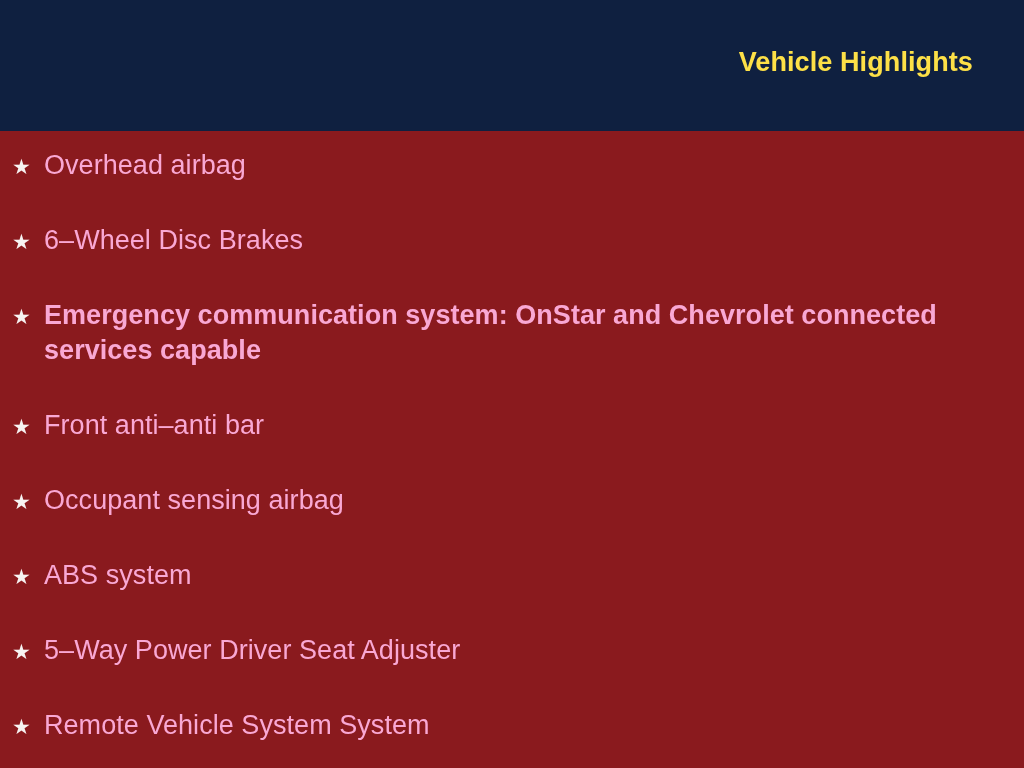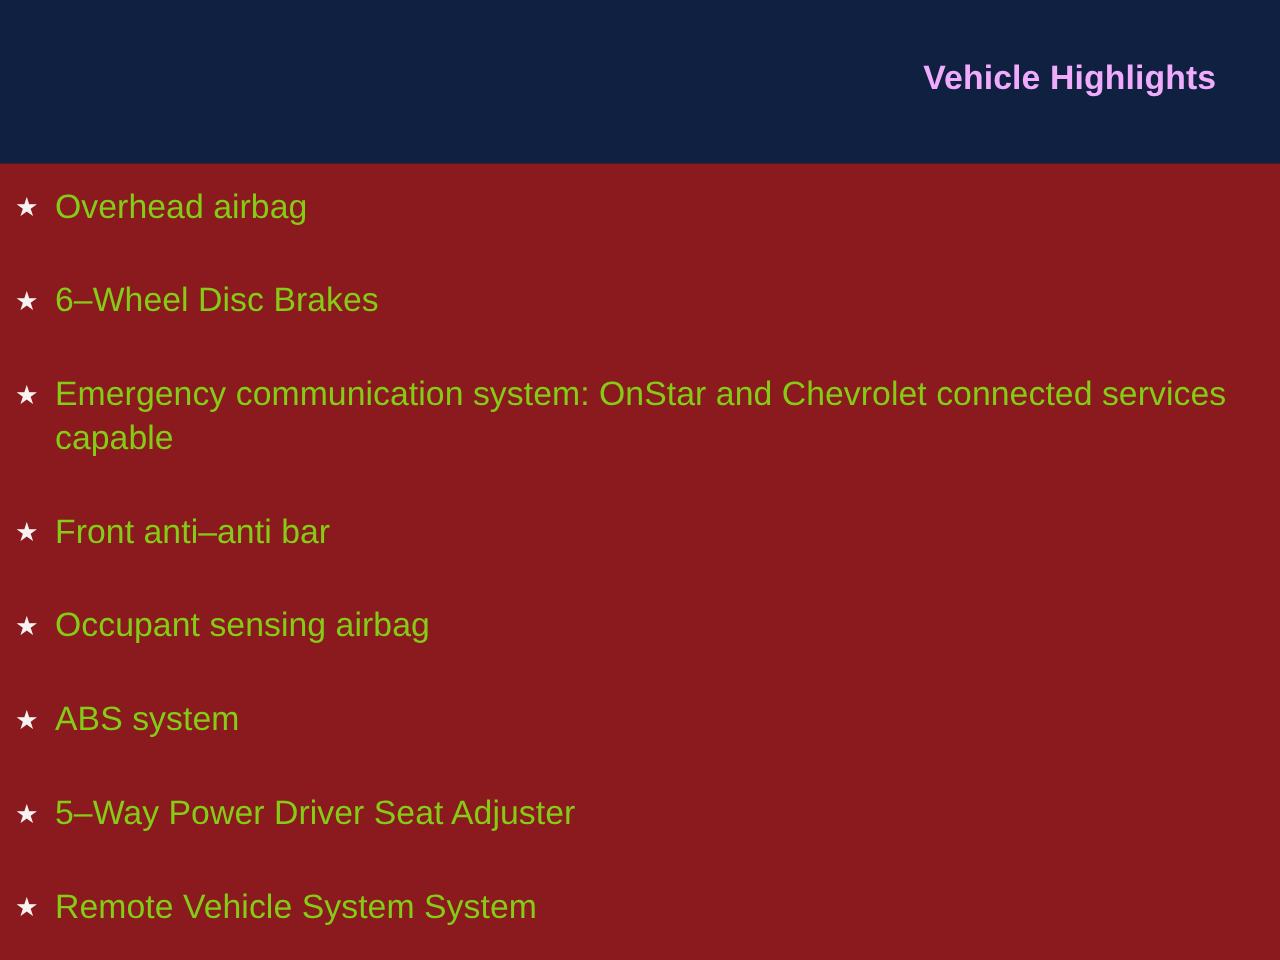--- a/index.html
+++ b/index.html
@@ -36,21 +36,21 @@
   }
 
   #slide-title {
     position: absolute;
     right: 51px;
     top: 46px;
     margin: 0;
     font-size: 27px;
     line-height: 32px;
     font-weight: bold;
-    color: #f0abfc;
+    color: #fde047;
     letter-spacing: 0.1px;
     white-space: nowrap;
     text-align: right;
   }
 
   
   #highlights-body {
     position: absolute;
     left: 0;
     top: 131px;
@@ -91,28 +91,29 @@
     line-height: 35px;
     color: #f7f3f2;
     text-align: left;
     user-select: none;
   }
 
   .bullet-text {
     display: block;
     font-size: 27px;
     line-height: 35px;
-    color: #84cc16;
+    color: #f9a8d4;
     font-weight: normal;
     letter-spacing: 0.05px;
   }
 
   
   #highlights-list > li[data-wrap="true"] .bullet-text {
     max-width: 948px;
+    font-weight: bold;
   }
 </style>
 </head>
 <body>
 
 <div id="slide">
 
   <div id="header-band">
     <h1 id="slide-title">Vehicle Highlights</h1>
   </div>

